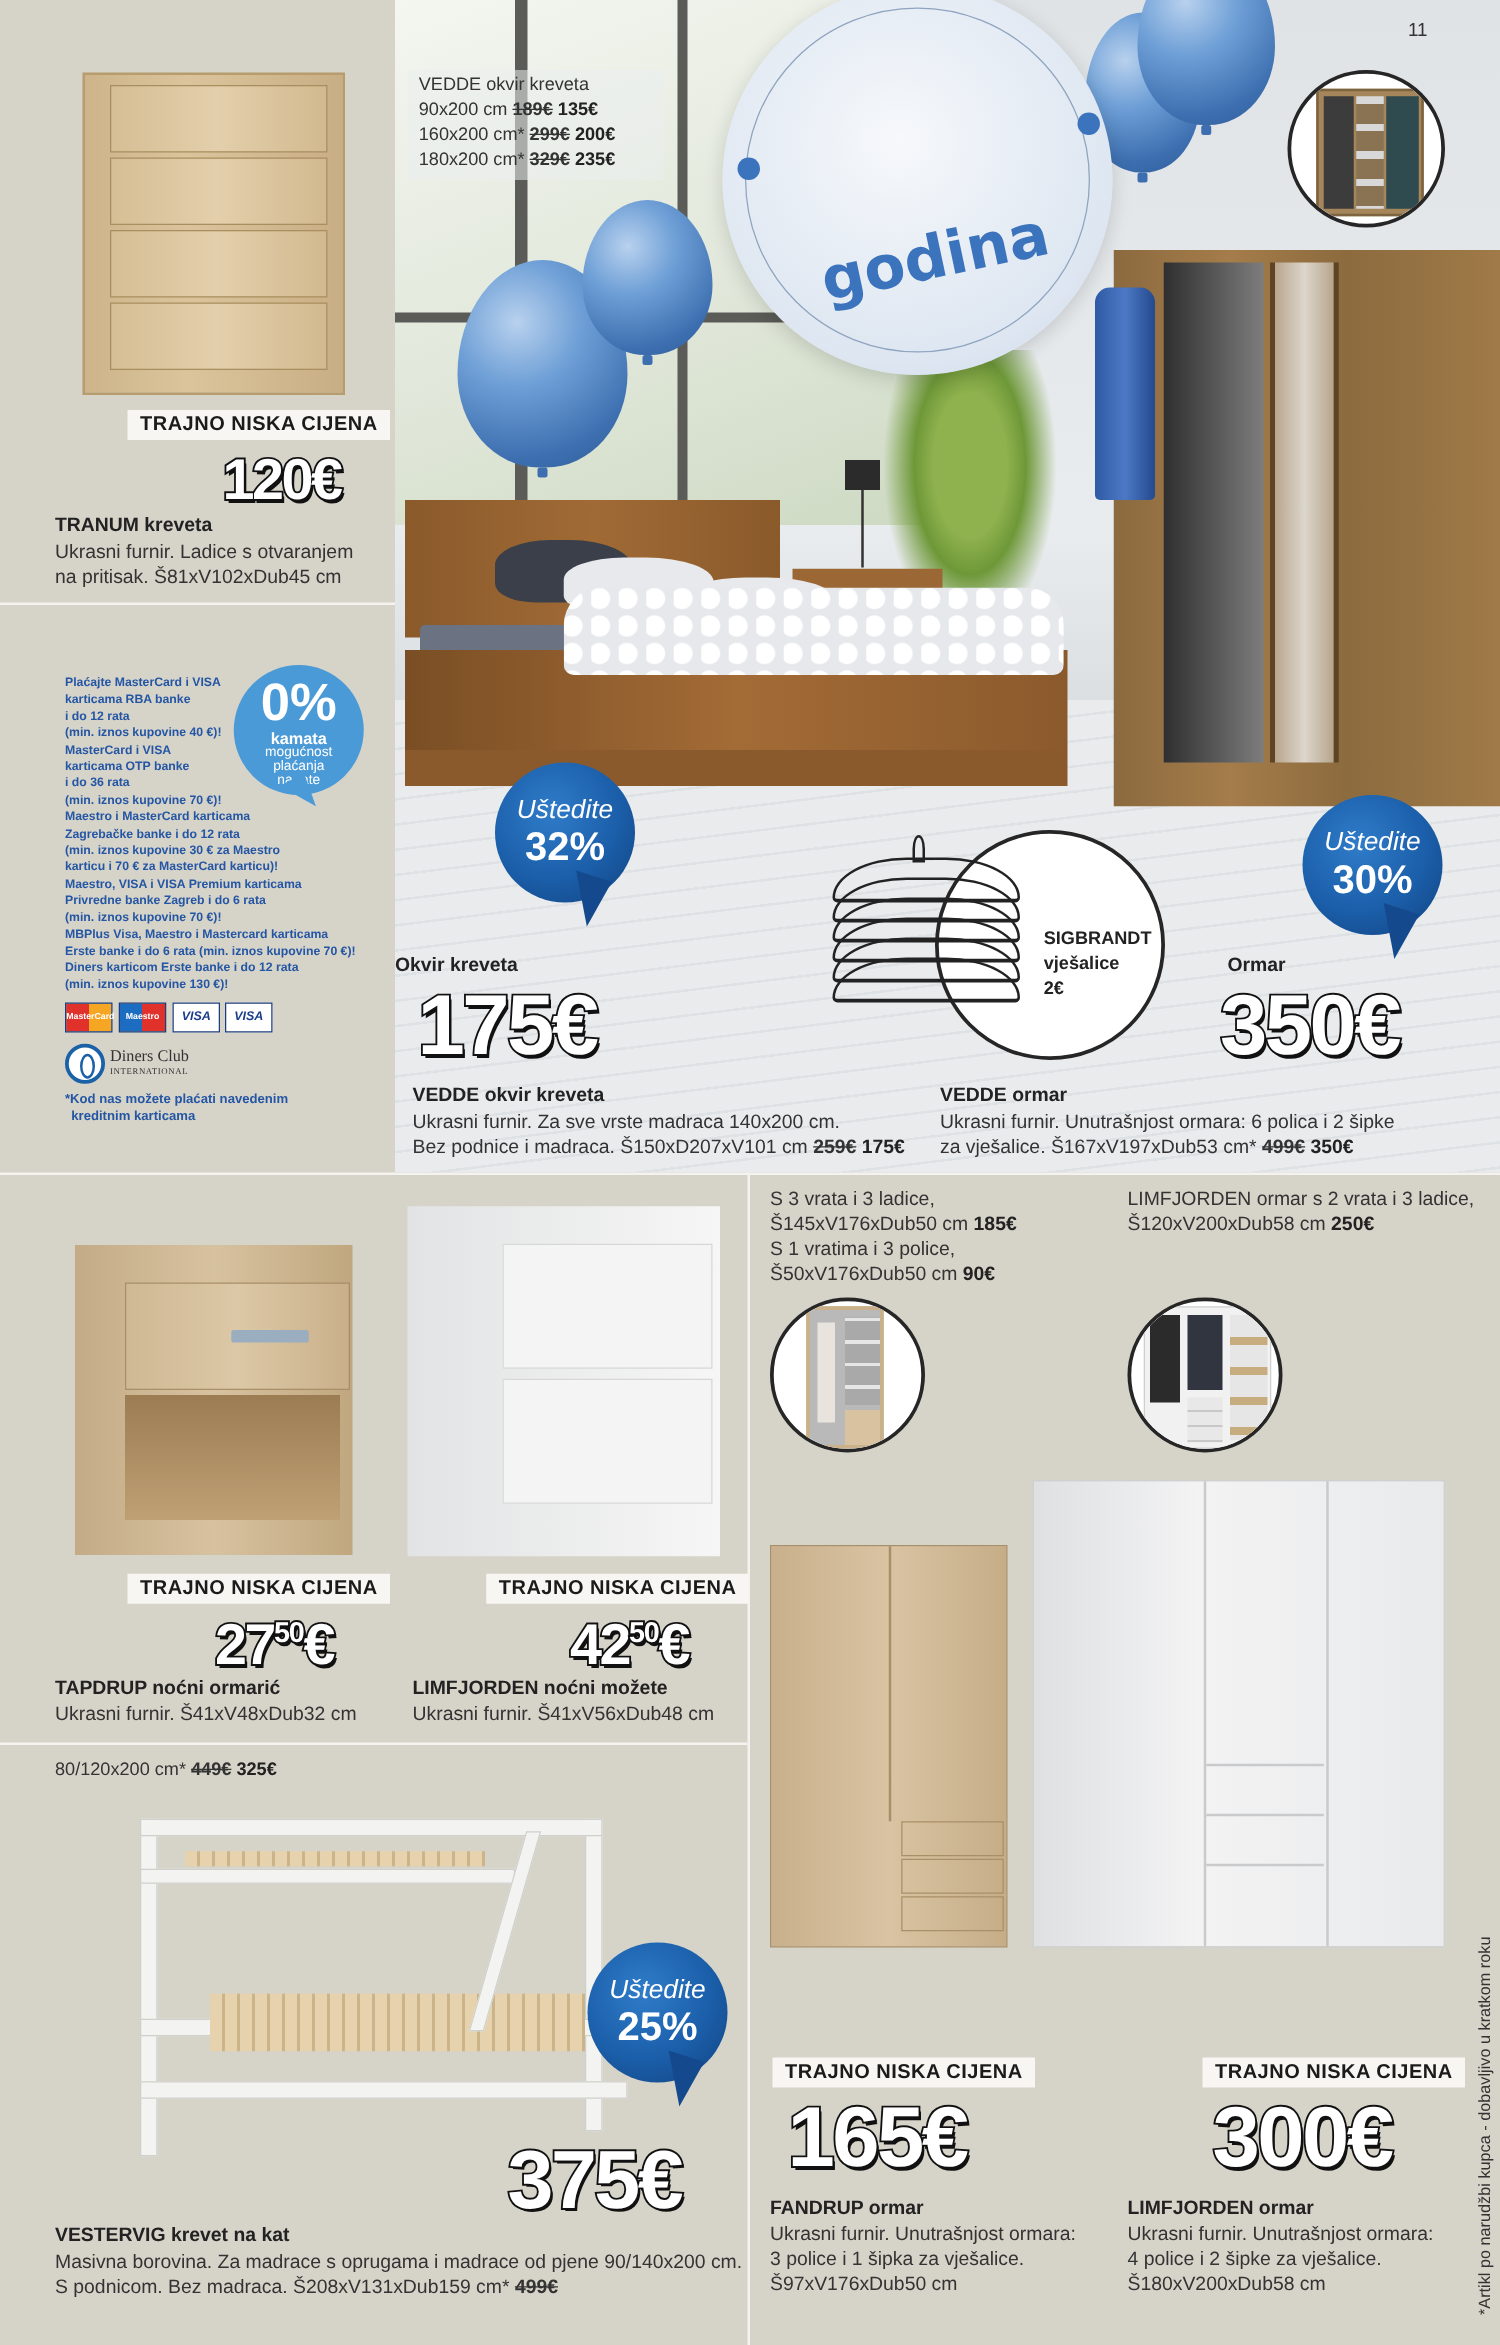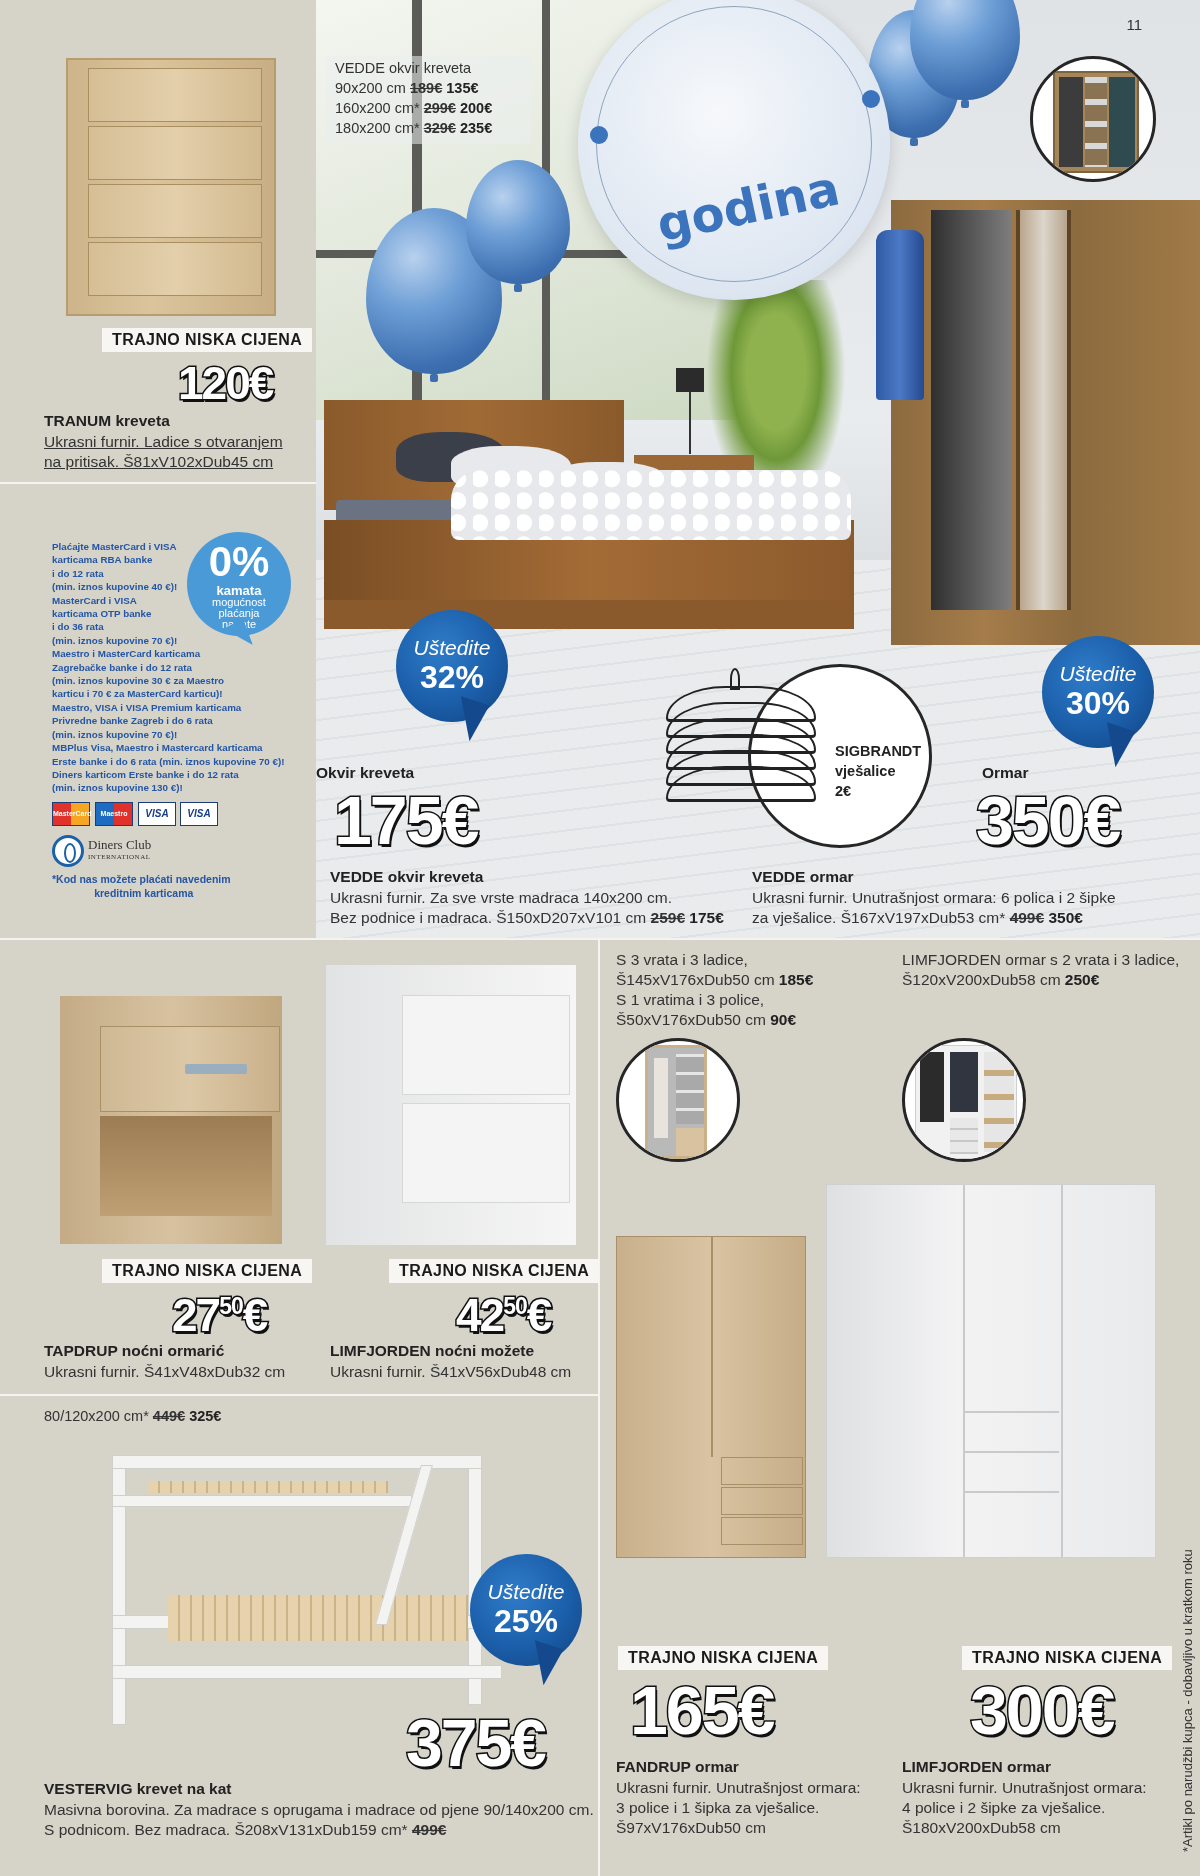--- a/index.html
+++ b/index.html
@@ -100,21 +100,21 @@
 <div class="abs" style="left:0;top:0;width:316px;height:484px;">
   <div class="dresser">
     <div class="drw" style="top:8px;left:20px;"></div>
     <div class="drw" style="top:66px;left:20px;"></div>
     <div class="drw" style="top:124px;left:20px;"></div>
     <div class="drw" style="top:182px;left:20px;"></div>
   </div>
   <div class="tag" style="left:102px;top:328px;">TRAJNO NISKA CIJENA</div>
   <div class="price" style="left:178px;top:360px;font-size:46px;">120€</div>
   <div class="title" style="left:44px;top:412px;">TRANUM kreveta</div>
-  <div class="desc" style="left:44px;top:432px;text-decoration:underline;">
+  <div class="desc" style="left:44px;top:432px;">
     <div>Ukrasni furnir. Ladice s otvaranjem</div>
     <div>na pritisak. Š81xV102xDub45 cm</div>
   </div>
 </div>
 <div class="divider-h" style="left:0;top:482px;width:316px;"></div>
 
 <div>
   <div class="credit-text">
     <div>Plaćajte MasterCard i VISA</div>
       <div>karticama RBA banke</div>
@@ -146,21 +146,21 @@
   <div class="card" style="left:52px;background:linear-gradient(90deg,#e0312b 50%,#f5a623 50%);color:#fff;font-size:7px;">MasterCard</div>
   <div class="card" style="left:95px;background:linear-gradient(90deg,#1c6dc1 50%,#e0312b 50%);color:#fff;font-size:7px;">Maestro</div>
   <div class="card" style="left:138px;color:#1a3e8c;font-style:italic;">VISA</div>
   <div class="card" style="left:180px;color:#1a3e8c;font-style:italic;">VISA</div>
   <div class="diners">
     <div class="logo"></div>
     <div class="txt"><span>Diners Club</span><small>INTERNATIONAL</small></div>
   </div>
   <div class="credit-note">
     <div>*Kod nas možete plaćati navedenim</div>
-    <div style="padding-left:5px;text-align:center;">kreditnim karticama</div>
+    <div style="padding-left:5px;">kreditnim karticama</div>
   </div>
 </div>
 
 <div class="abs hero">
   <div class="window">
     <div class="bar" style="left:96px;top:0;width:10px;height:420px;"></div>
     <div class="bar" style="left:226px;top:0;width:8px;height:420px;"></div>
     <div class="bar" style="left:0;top:250px;width:460px;height:8px;"></div>
   </div>
   <div class="floor"></div>

